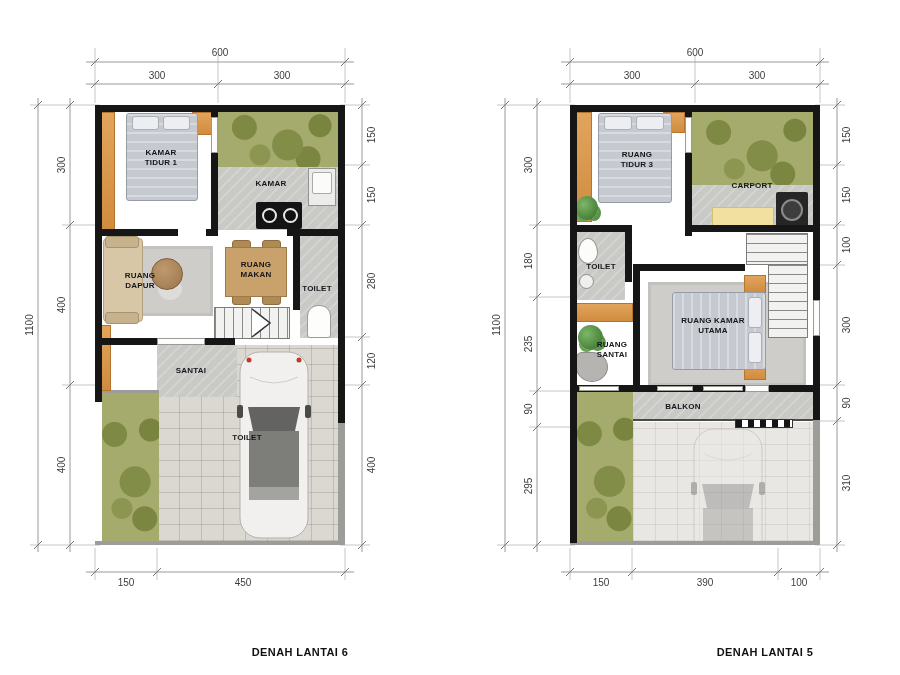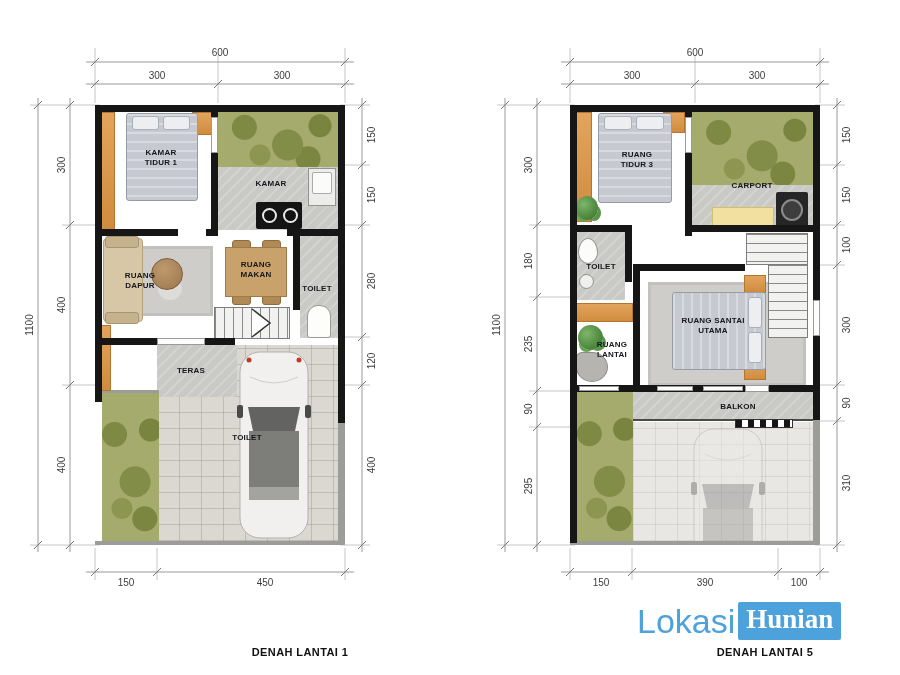--- a/index.html
+++ b/index.html
@@ -243,37 +243,37 @@
   <div class="w" style="left:95px;top:338px;width:62px;height:7px"></div>
   <div class="w" style="left:205px;top:338px;width:30px;height:7px"></div>
   <div class="win" style="left:211px;top:117px;width:7px;height:36px"></div>
   <div class="win" style="left:157px;top:338px;width:48px;height:7px"></div>
 
   <div class="plan-label" style="left:161px;top:158px;width:56px">KAMAR TIDUR 1</div>
   <div class="plan-label nowrap" style="left:271px;top:184px">KAMAR</div>
   <div class="plan-label" style="left:140px;top:281px;width:44px">RUANG DAPUR</div>
   <div class="plan-label" style="left:256px;top:270px;width:48px">RUANG MAKAN</div>
   <div class="plan-label nowrap" style="left:317px;top:289px">TOILET</div>
-  <div class="plan-label nowrap" style="left:191px;top:371px">TERAS</div>
+  <div class="plan-label nowrap" style="left:191px;top:371px">SANTAI</div>
   <div class="plan-label nowrap" style="left:247px;top:438px">TOILET</div>
 
   <div class="dim" style="left:190px;top:47px">600</div>
   <div class="dim" style="left:127px;top:70px">300</div>
   <div class="dim" style="left:252px;top:70px">300</div>
   <div class="dim v" style="left:8px;top:319px">1100</div>
   <div class="dim v" style="left:40px;top:159px">300</div>
   <div class="dim v" style="left:40px;top:299px">400</div>
   <div class="dim v" style="left:40px;top:459px">400</div>
   <div class="dim v" style="left:350px;top:129px">150</div>
   <div class="dim v" style="left:350px;top:189px">150</div>
   <div class="dim v" style="left:350px;top:275px">280</div>
   <div class="dim v" style="left:350px;top:355px">120</div>
   <div class="dim v" style="left:350px;top:459px">400</div>
   <div class="dim" style="left:96px;top:577px">150</div>
-  <div class="dim" style="left:235px;top:577px">450</div>
+  <div class="dim" style="left:213px;top:577px">450</div>
 
   <div class="garden floor" style="left:692px;top:112px;width:121px;height:73px"></div>
   <div class="floor grayfloor" style="left:692px;top:185px;width:121px;height:47px"></div>
   <div class="floor grayfloor" style="left:577px;top:232px;width:48px;height:68px"></div>
   <div class="rug" style="left:648px;top:282px;width:158px;height:104px"></div>
   <div class="floor grayfloor" style="left:633px;top:392px;width:180px;height:29px;border-bottom:2px solid #4a4a48;box-sizing:border-box"></div>
   <div class="garden floor" style="left:577px;top:392px;width:56px;height:149px"></div>
   <div class="floor ghostfloor" style="left:633px;top:422px;width:180px;height:119px"></div>
   <div class="curb" style="left:813px;top:420px;width:7px;height:121px"></div>
   <div class="curb" style="left:570px;top:541px;width:250px;height:4px"></div>
@@ -323,44 +323,40 @@
   <div class="win" style="left:685px;top:117px;width:7px;height:36px"></div>
   <div class="win" style="left:579px;top:386px;width:40px;height:5px"></div>
   <div class="win" style="left:657px;top:386px;width:36px;height:5px"></div>
   <div class="win" style="left:703px;top:386px;width:40px;height:5px"></div>
   <div class="win" style="left:745px;top:385px;width:24px;height:7px"></div>
   <div class="win" style="left:813px;top:300px;width:7px;height:36px"></div>
 
   <div class="plan-label" style="left:637px;top:160px;width:48px">RUANG TIDUR 3</div>
   <div class="plan-label nowrap" style="left:752px;top:186px">CARPORT</div>
   <div class="plan-label nowrap" style="left:601px;top:267px">TOILET</div>
-  <div class="plan-label" style="left:612px;top:350px;width:44px">RUANG LANTAI</div>
-  <div class="plan-label" style="left:713px;top:326px;width:72px">RUANG SANTAI UTAMA</div>
-  <div class="plan-label nowrap" style="left:738px;top:407px">BALKON</div>
+  <div class="plan-label" style="left:612px;top:350px;width:44px">RUANG SANTAI</div>
+  <div class="plan-label" style="left:713px;top:326px;width:72px">RUANG KAMAR UTAMA</div>
+  <div class="plan-label nowrap" style="left:683px;top:407px">BALKON</div>
 
   <div class="dim" style="left:665px;top:47px">600</div>
   <div class="dim" style="left:602px;top:70px">300</div>
   <div class="dim" style="left:727px;top:70px">300</div>
   <div class="dim v" style="left:475px;top:319px">1100</div>
   <div class="dim v" style="left:507px;top:159px">300</div>
   <div class="dim v" style="left:507px;top:255px">180</div>
   <div class="dim v" style="left:507px;top:338px">235</div>
   <div class="dim v" style="left:507px;top:403px">90</div>
   <div class="dim v" style="left:507px;top:480px">295</div>
   <div class="dim v" style="left:825px;top:129px">150</div>
   <div class="dim v" style="left:825px;top:189px">150</div>
   <div class="dim v" style="left:825px;top:239px">100</div>
   <div class="dim v" style="left:825px;top:319px">300</div>
   <div class="dim v" style="left:825px;top:397px">90</div>
   <div class="dim v" style="left:825px;top:477px">310</div>
   <div class="dim" style="left:571px;top:577px">150</div>
   <div class="dim" style="left:675px;top:577px">390</div>
   <div class="dim" style="left:769px;top:577px">100</div>
 
-  <div class="plan-title" style="left:220px;top:646px">DENAH LANTAI 1</div>
+  <div class="plan-title" style="left:220px;top:646px">DENAH LANTAI 6</div>
   <div class="plan-title" style="left:685px;top:646px">DENAH LANTAI 5</div>
 
-  <div id="logo">
-    <span class="p1">Lokasi</span>
-    <span class="p2">Hunian</span>
-  </div>
 
 </div>
 
 </body></html>

